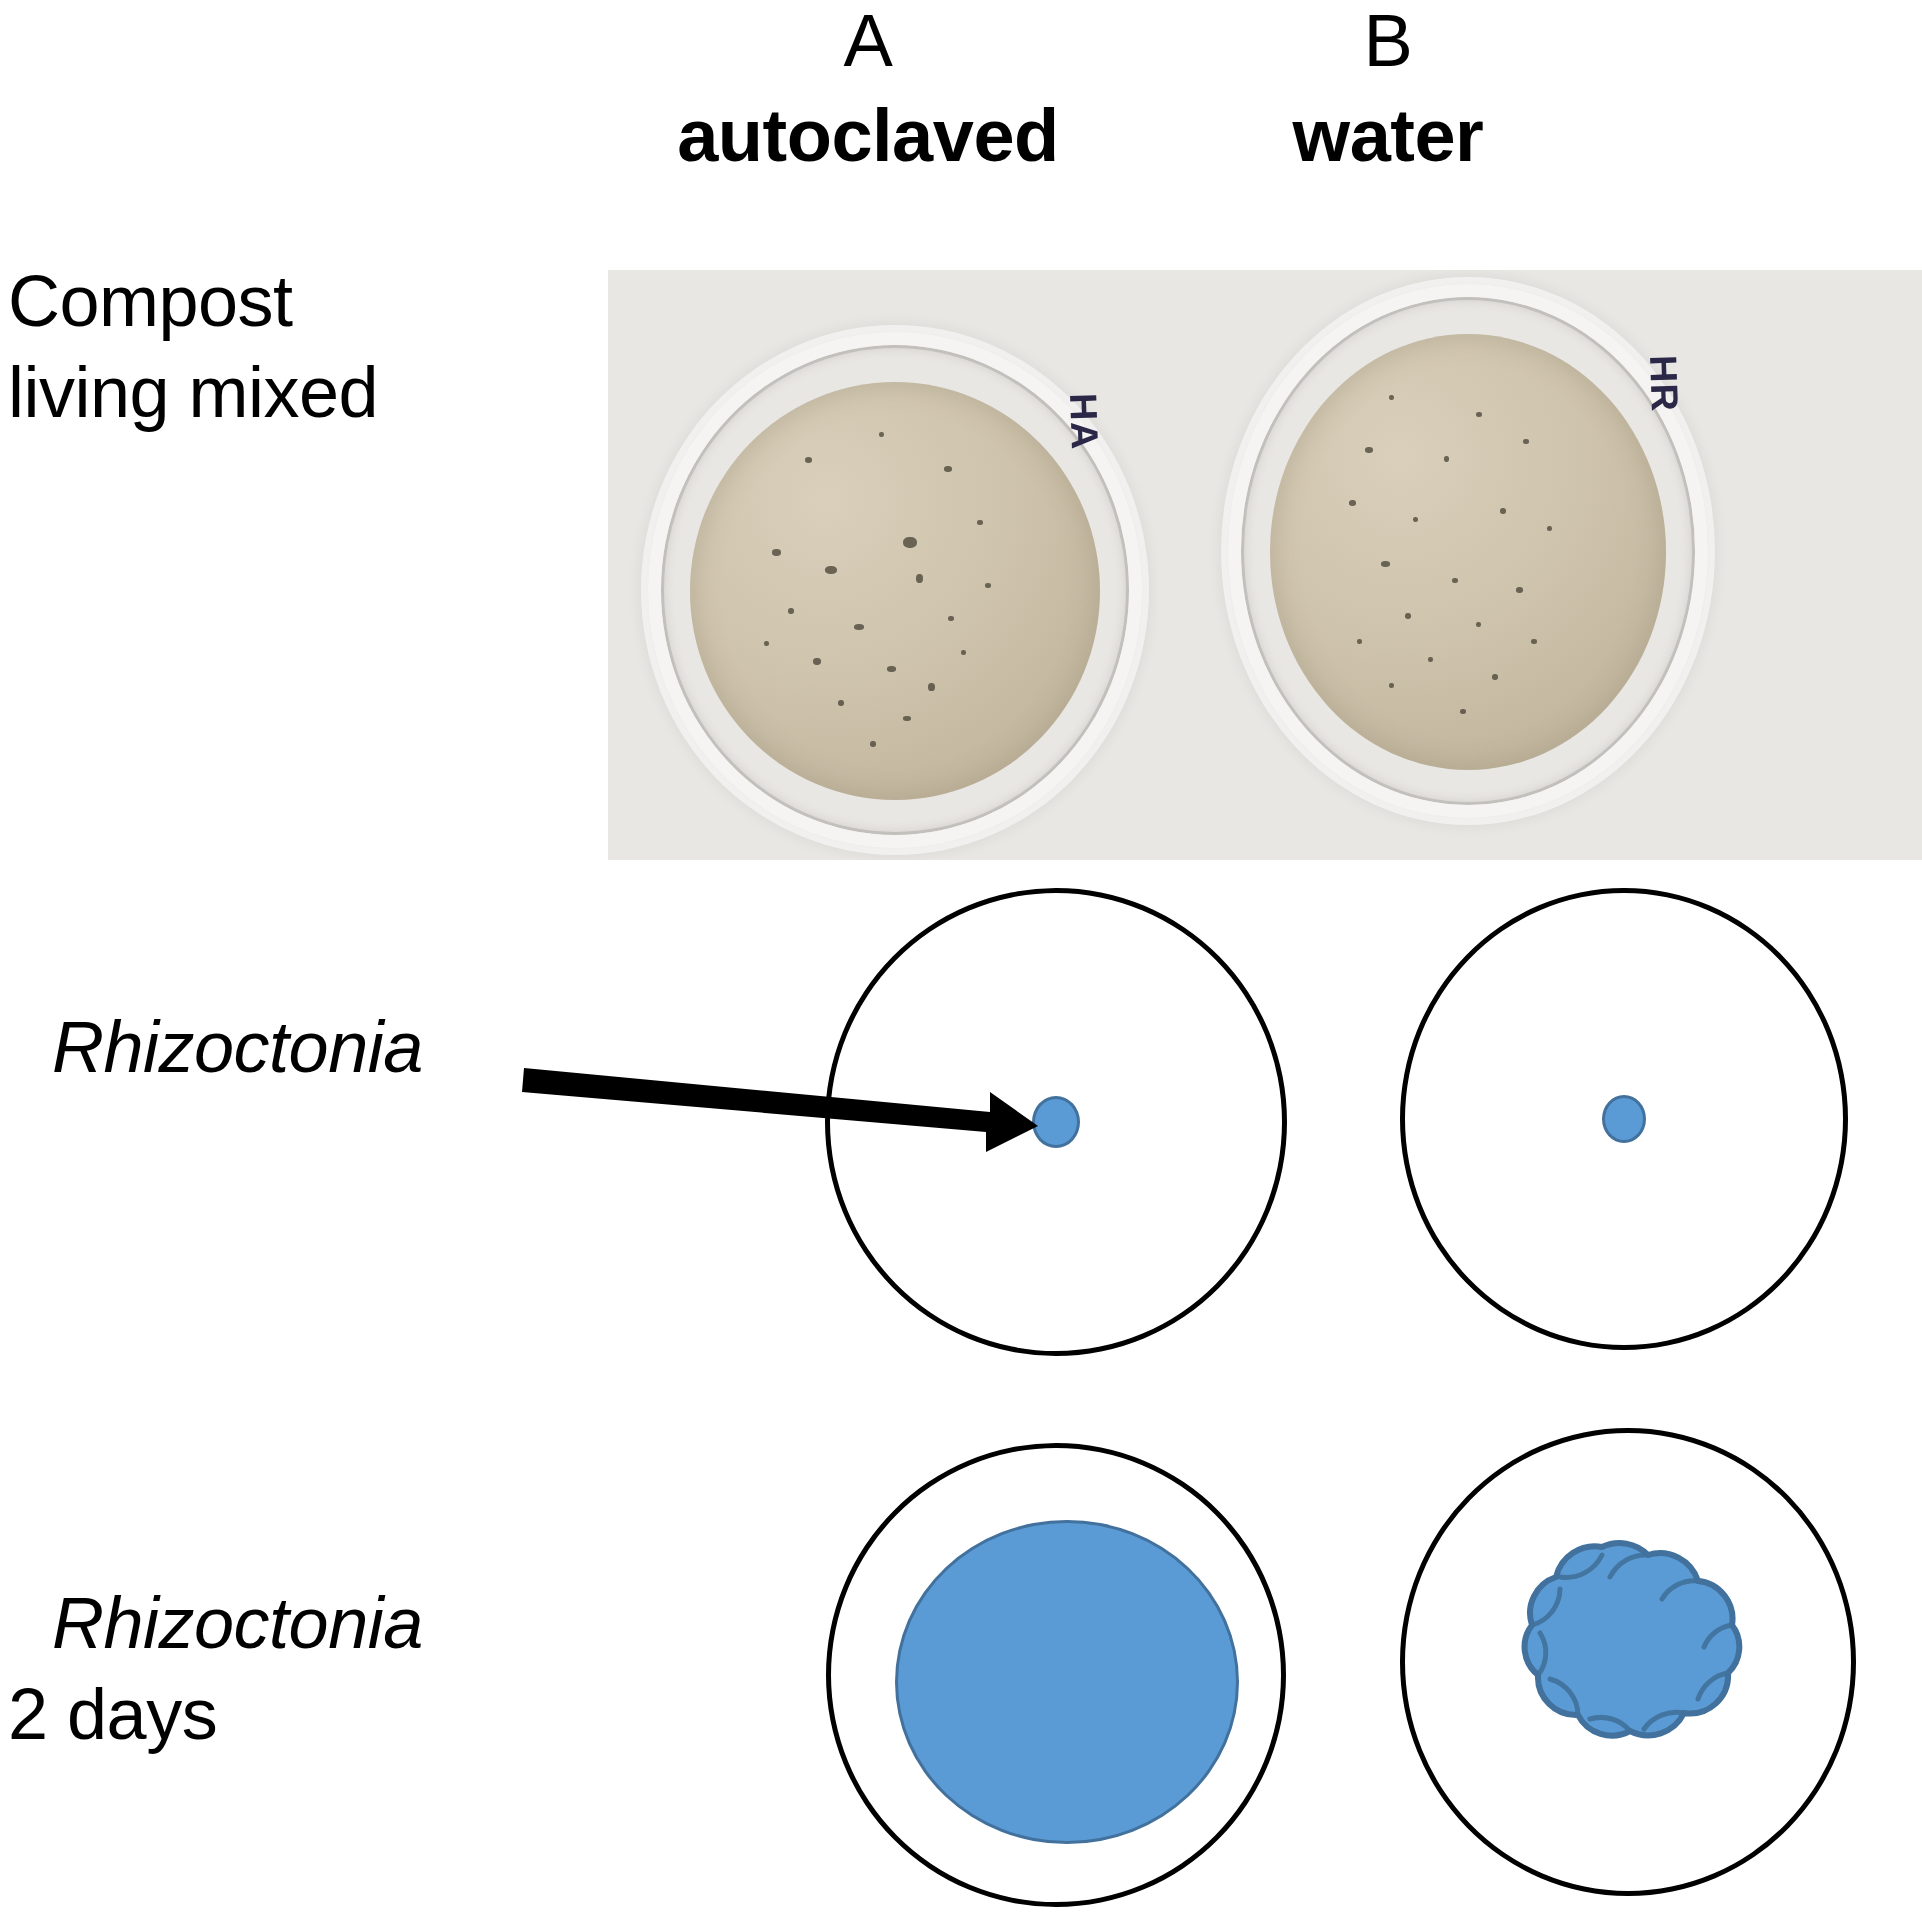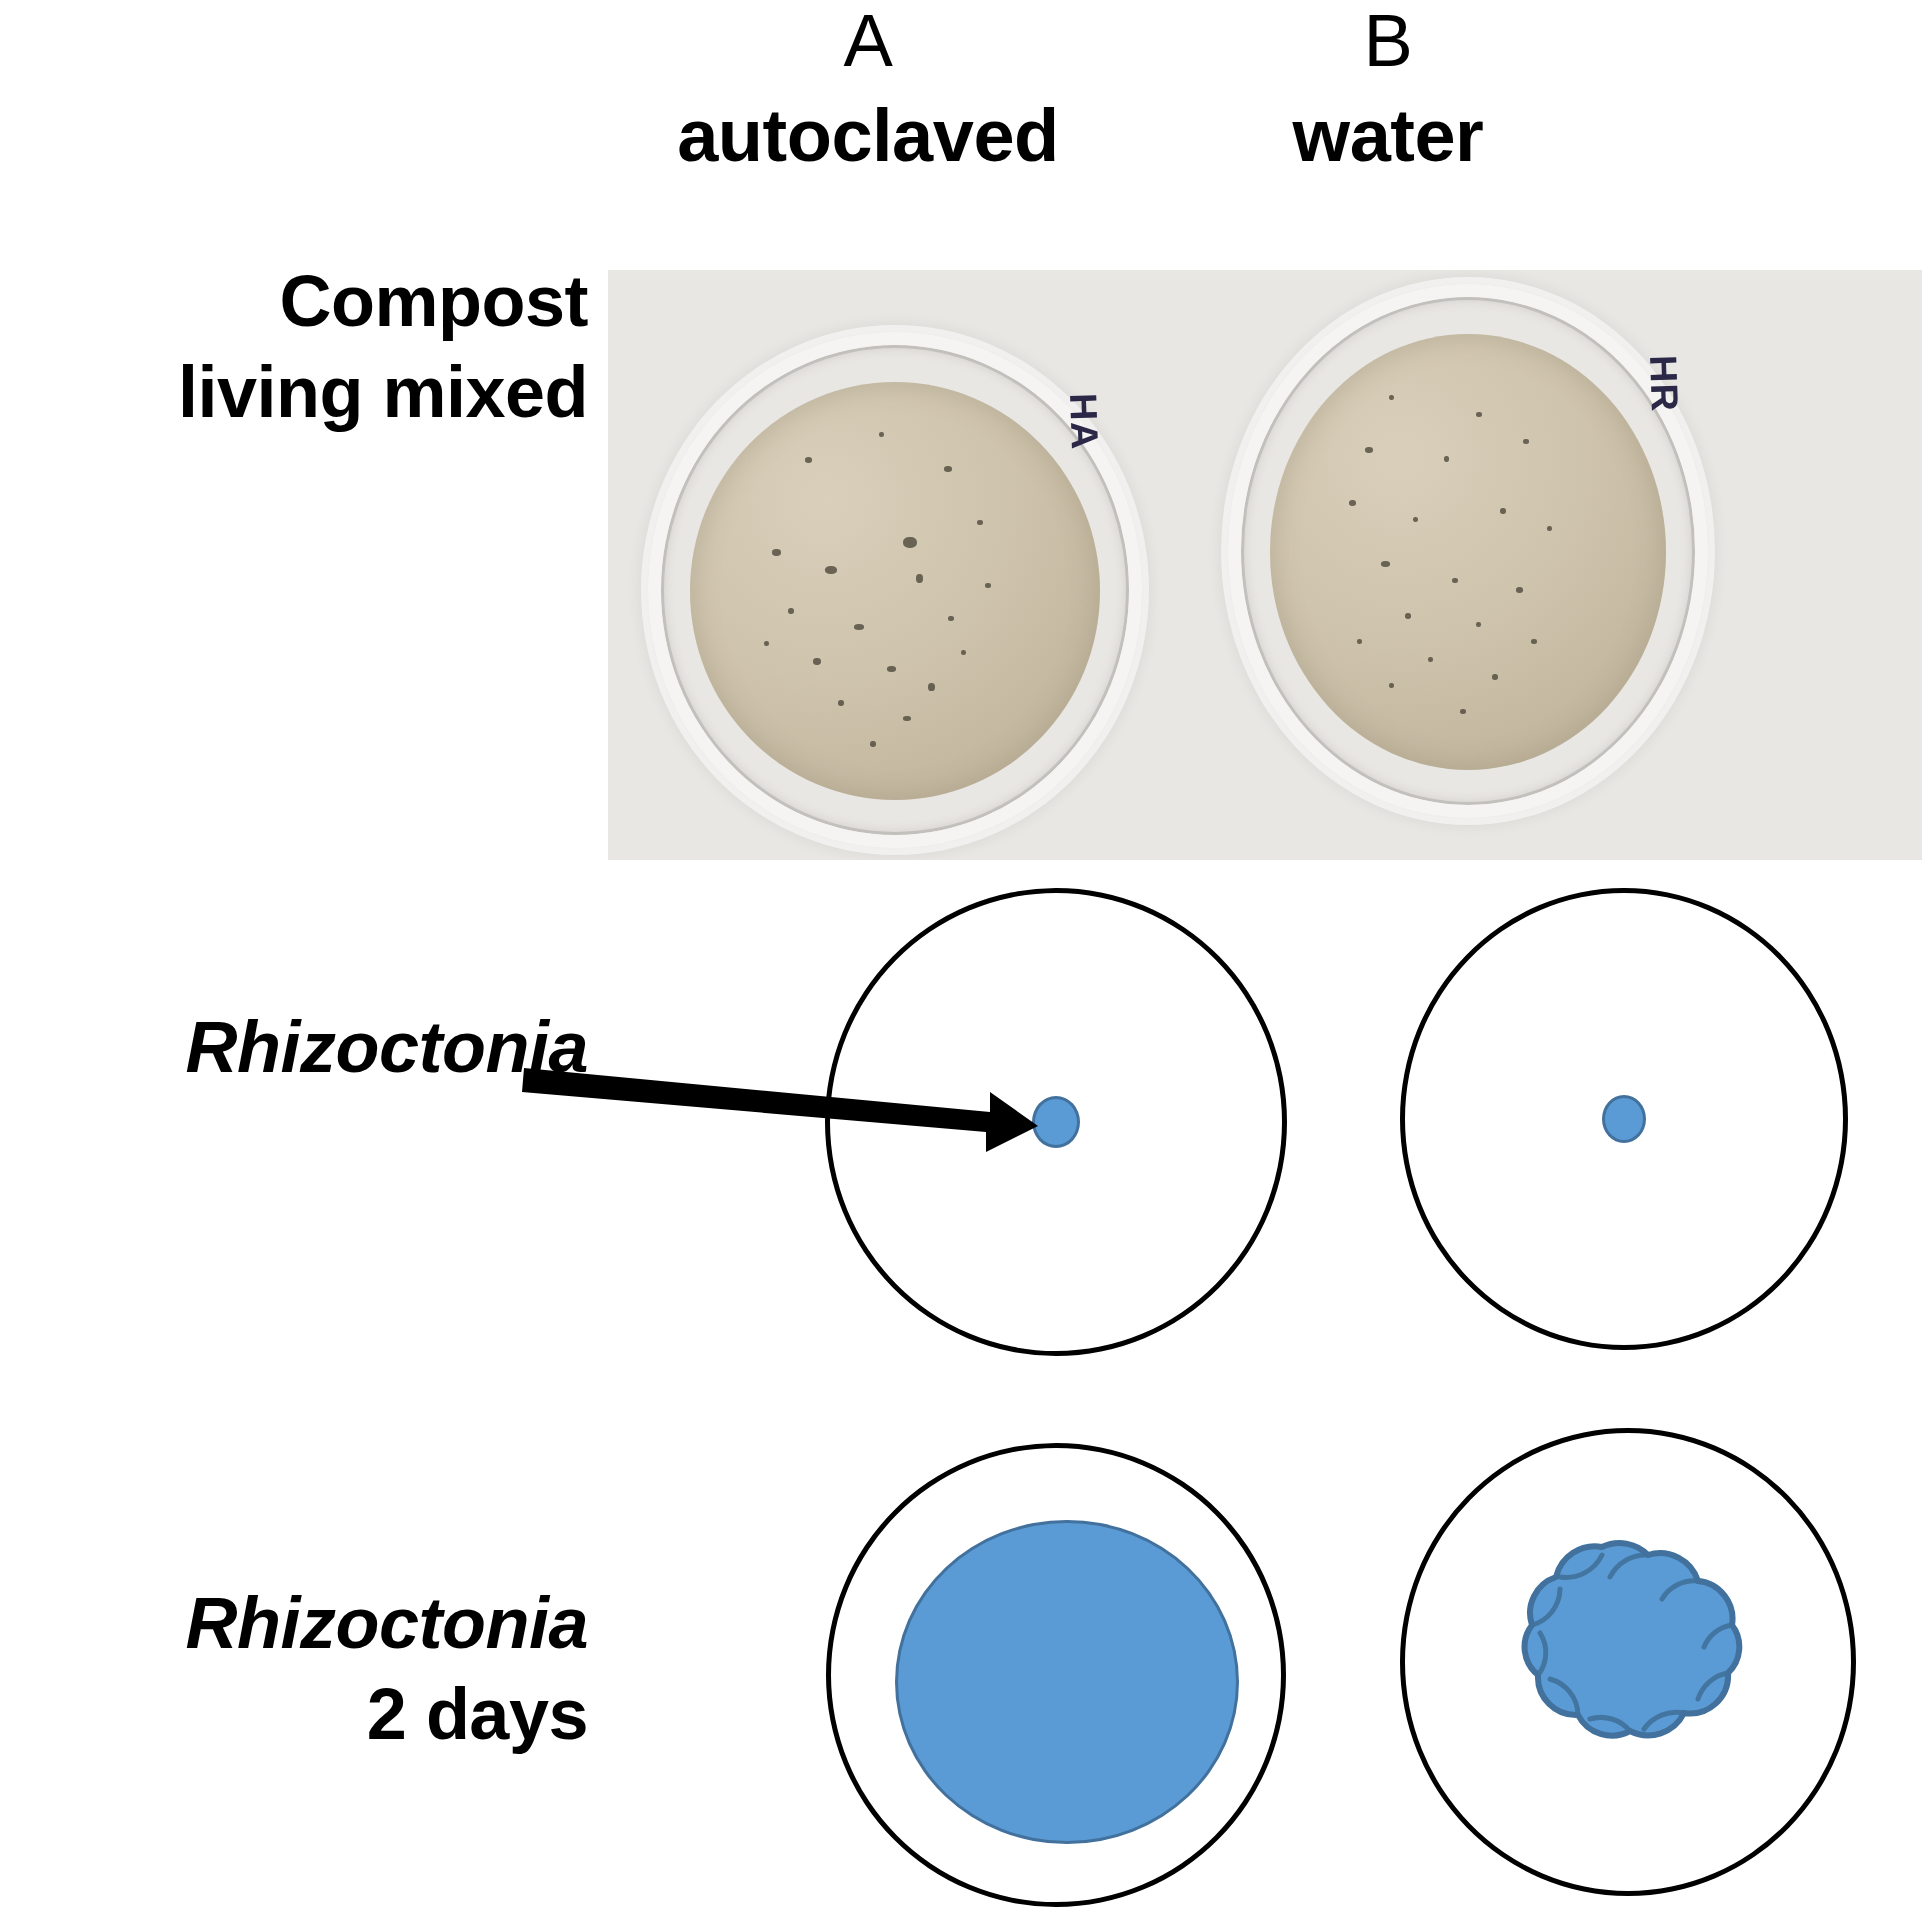--- a/index.html
+++ b/index.html
@@ -31,25 +31,24 @@
   .col-header .letter { display: block; }
   .col-header .sub { display: block; font-weight: bold; }
 
   
   .row-label {
     position: absolute;
     left: 8px;
     width: 580px;
     font-size: 72px;
     line-height: 1.26;
-    font-weight: 700;
+    font-weight: 400;
     letter-spacing: -0.5px;
-    text-align: right;
-  }
-  .row-label .ital { font-style: italic; display: block; }
+  }
+  .row-label .ital { font-style: italic; display: block; margin-left: 44px; }
   .row-label .norm { font-style: normal; display: block; }
   #label-row1 { top: 256px; }
   #label-row2 { top: 1002px; }
   #label-row3 { top: 1578px; }
 
   
   #photo {
     position: absolute;
     left: 608px;
     top: 270px;

